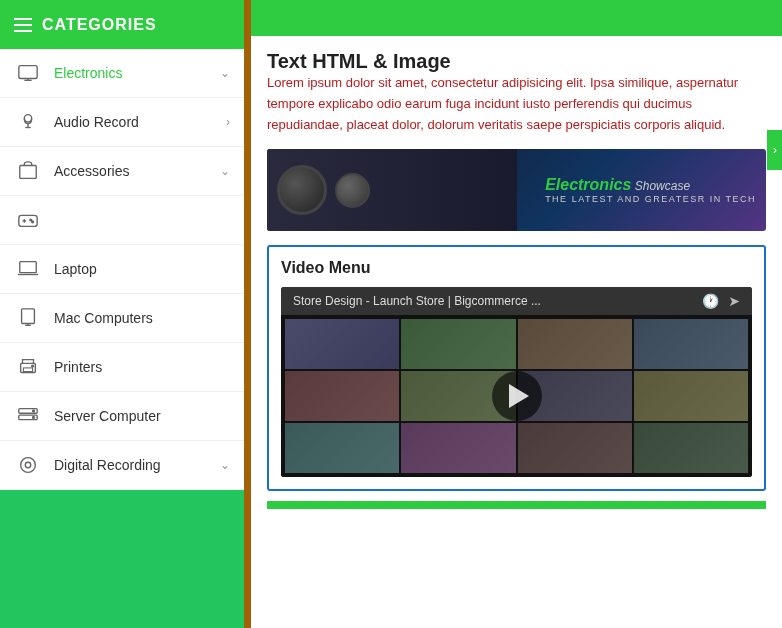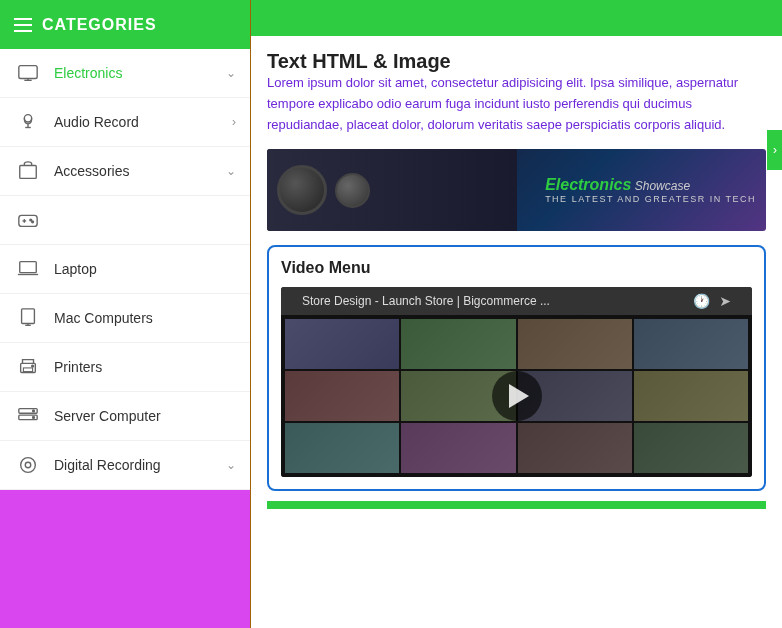--- a/index.html
+++ b/index.html
@@ -2,26 +2,26 @@
 <html><head>
   <meta charset="utf-8">
   <style>
     * { box-sizing: border-box; margin: 0; padding: 0; }
     body { font-family: Arial, sans-serif; font-size: 14px; background: #f5f5f5; display: flex; width: 782px; height: 628px; overflow: hidden; }
 
     
     #sidebar {
       width: 251px;
       min-width: 251px;
-      background: #d946ef;
+      background: #22c55e;
       display: flex;
       flex-direction: column;
       height: 628px;
       overflow: hidden;
-      border-right: 1px solid #a16207;
+      border-right: 7px solid #a16207;
     }
 
     #sidebar-header {
       background: #2ecc40;
       color: #fff;
       font-size: 16px;
       font-weight: bold;
       padding: 0 14px;
       height: 49px;
       display: flex;
@@ -100,21 +100,21 @@
     }
 
     .section-title {
       font-size: 20px;
       font-weight: bold;
       color: #222;
     }
 
     .section-text {
       font-size: 13px;
-      color: #6d28d9;
+      color: #b91c1c;
       line-height: 1.6;
       margin-bottom: 14px;
     }
 
     .electronics-banner {
       width: 100%;
       height: 82px;
       background: linear-gradient(135deg, #1a1a2e 0%, #16213e 30%, #0f3460 60%, #533483 100%);
       border-radius: 3px;
       display: flex;
@@ -166,21 +166,21 @@
     .banner-subtitle {
       font-size: 9px;
       color: #ccc;
       letter-spacing: 1.5px;
       text-transform: uppercase;
     }
 
     
     .video-menu-section {
       border: 2px solid #1a6fd4;
-      border-radius: 8px;
+      border-radius: 3px;
       padding: 12px;
       margin-bottom: 10px;
     }
 
     .video-menu-title {
       font-size: 16px;
       font-weight: bold;
       color: #222;
       margin-bottom: 10px;
     }
@@ -188,21 +188,21 @@
     .video-player {
       width: 100%;
       background: #1a1a1a;
       border-radius: 3px;
       overflow: hidden;
       position: relative;
     }
 
     .video-toolbar {
       background: #333;
-      padding: 6px 21px;
+      padding: 6px 12px;
       display: flex;
       align-items: center;
       gap: 8px;
     }
 
     .video-title-text {
       flex: 1;
       color: #ddd;
       font-size: 12px;
       white-space: nowrap;

